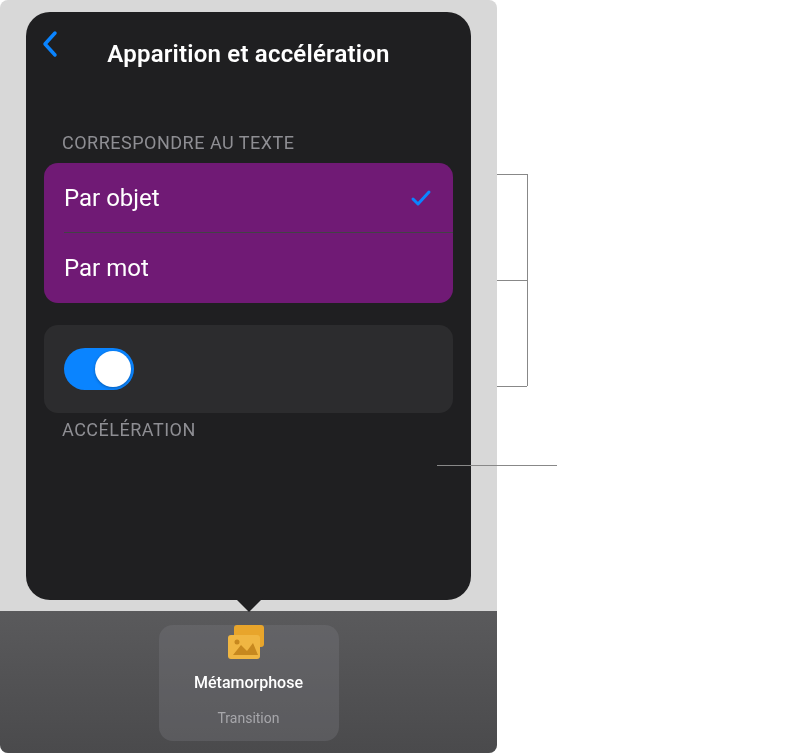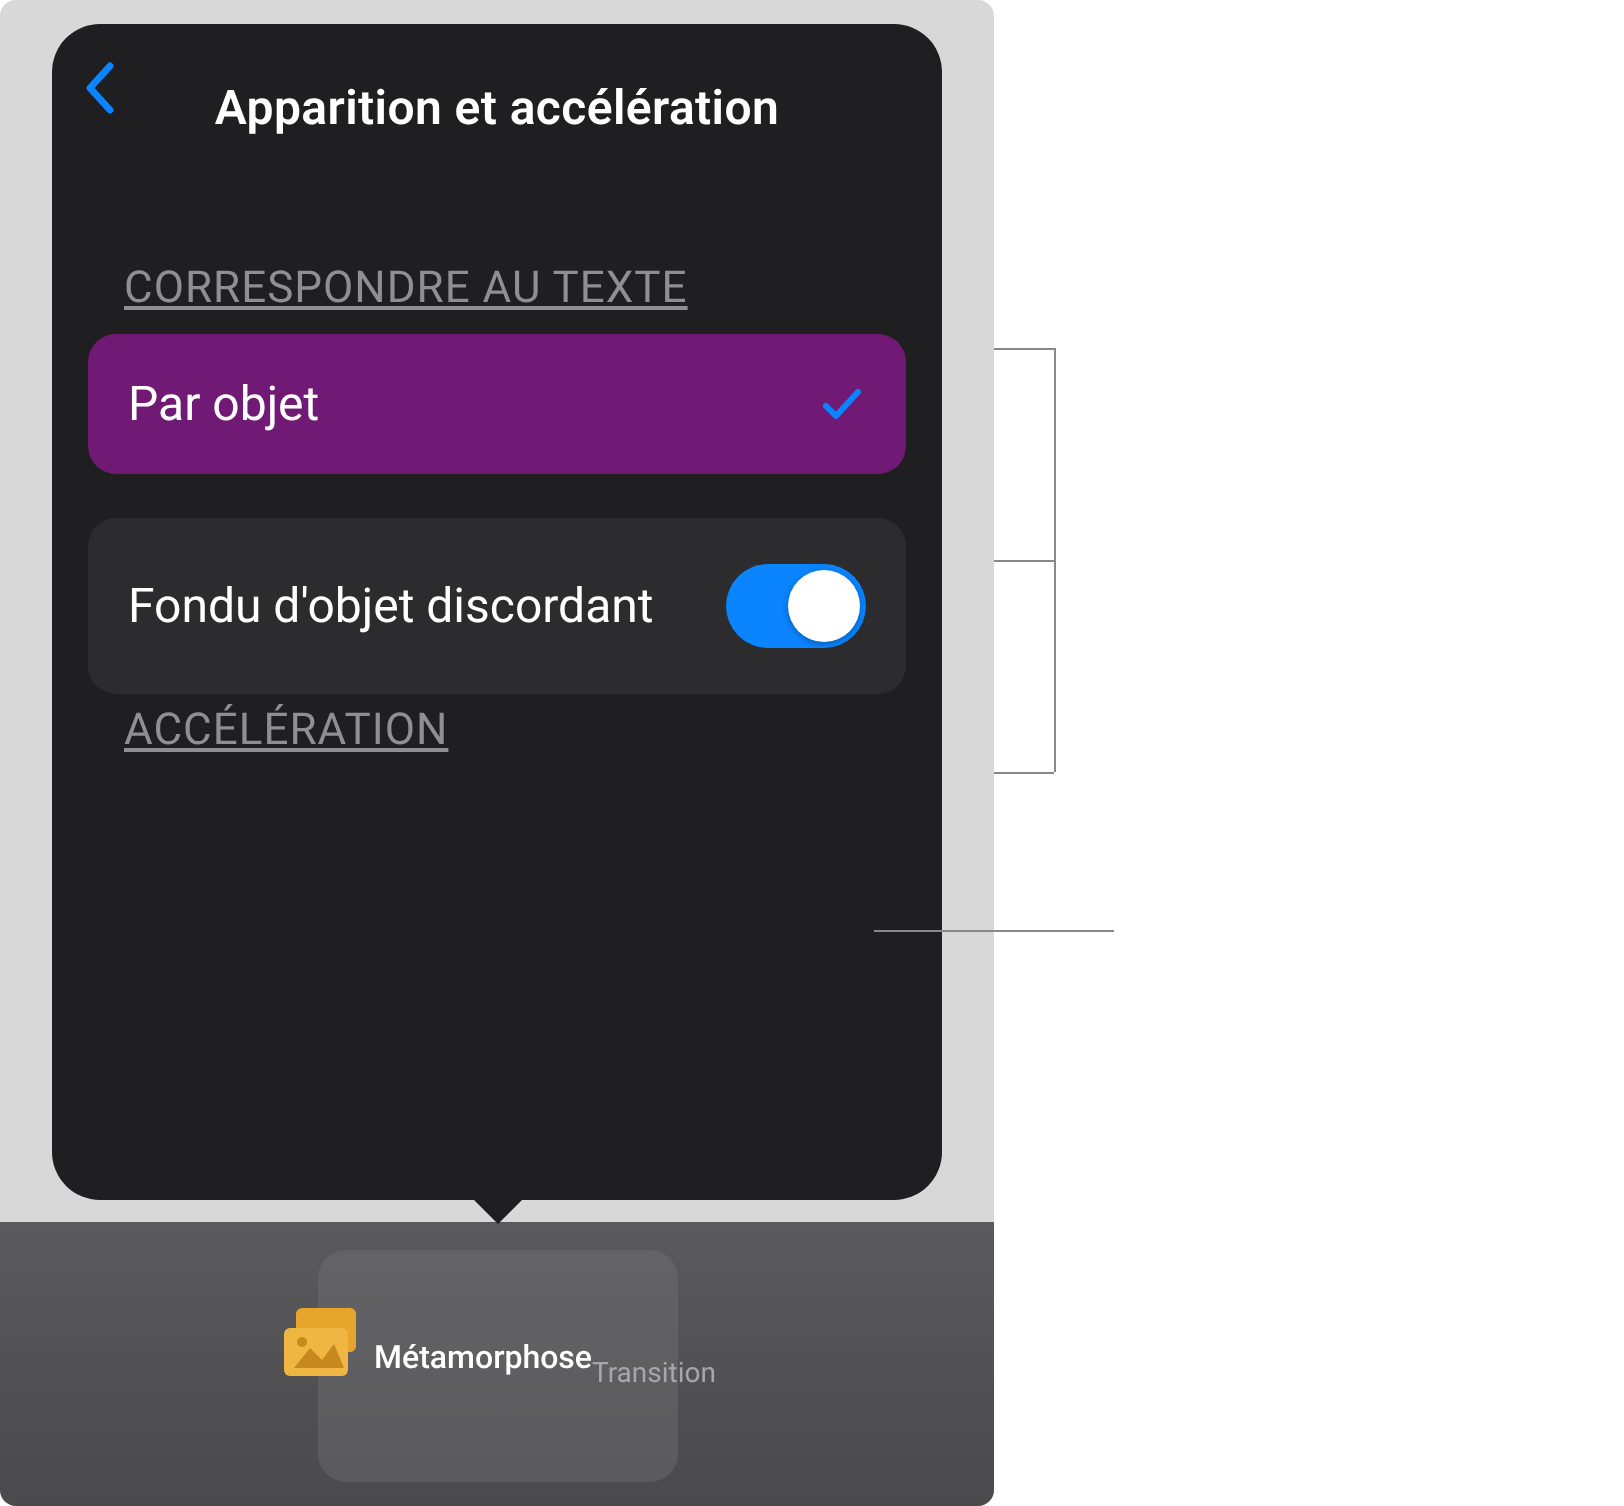--- a/index.html
+++ b/index.html
@@ -78,28 +78,27 @@
       color: #ffffff;
       font-size: 24px;
       font-weight: 600;
       text-align: center;
       flex: 1;
       letter-spacing: 0.2px;
     }
     
     .section-header {
       color: #8e8e93;
-      font-size: 22px;
+      font-size: 18px;
       font-weight: 400;
       text-transform: uppercase;
       padding: 0 36px;
       margin-top: 56px;
       margin-bottom: 10px;
       letter-spacing: 0.5px;
-      text-decoration: underline;
     }
     
     .section-header.lower {
       margin-top: 6px;
     }
     
     .list-group {
       background: #701a75;
       border-radius: 14px;
       margin: 0 18px;
@@ -191,23 +190,23 @@
     .transition-pill {
       position: absolute;
       left: 50%;
       bottom: 12px;
       transform: translateX(-50%);
       width: 180px;
       height: 116px;
       background: rgba(120,120,125,0.35);
       border-radius: 14px;
       display: flex;
-      flex-direction: row;
+      flex-direction: column;
       align-items: center;
-      justify-content: center;
+      justify-content: flex-start;
       padding-bottom: 10px;
       cursor: pointer;
     }
     
     .transition-icon {
       margin-bottom: 8px;
     }
     
     .transition-icon svg {
       width: 48px;
@@ -304,25 +303,27 @@
 
     <div class="section-header">Correspondre au texte</div>
 
     <div class="list-group">
       <div class="list-row">
         <span>Par objet</span>
         <svg class="checkmark" viewBox="0 0 24 24" fill="none" stroke="#0a84ff" stroke-width="3" stroke-linecap="round" stroke-linejoin="round">
           <polyline points="4,13 9,18 20,6"></polyline>
         </svg>
       </div>
+      <div class="list-row">
+        <span>Par mot</span>
+      </div>
     </div>
 
     <div class="toggle-group">
       <div class="toggle-row">
-        <div class="toggle-label">Fondu d'objet discordant</div>
         <div class="toggle-switch">
           <div class="toggle-knob"></div>
         </div>
       </div>
     </div>
 
     <div class="section-header lower">Accélération</div>
 
   </div>
 </div>

